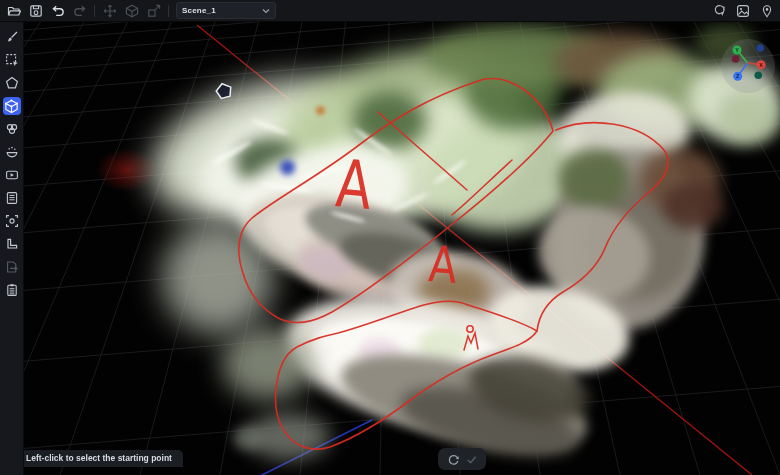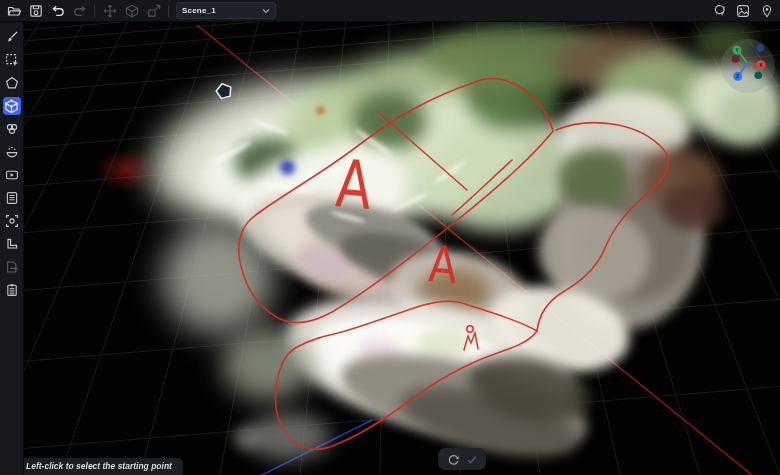--- a/index.html
+++ b/index.html
@@ -30,23 +30,23 @@
   #splat{position:absolute;left:0;top:0;width:780px;height:475px;z-index:2;pointer-events:none;}
   #splat div{position:absolute;border-radius:50%;}
   #redglow{position:absolute;left:96px;top:148px;width:62px;height:44px;border-radius:50%;
            background:radial-gradient(closest-side,rgba(165,25,18,.55),rgba(165,25,18,0));}
   
   #gizmo{position:absolute;left:716px;top:34px;width:64px;height:60px;z-index:5;}
   #gizmo .disc{position:absolute;left:5px;top:5px;width:54px;height:54px;border-radius:50%;
                background:rgba(128,133,139,.24);}
   #confirm-pill{position:absolute;left:438px;top:448px;width:48px;height:22px;background:#1f2227;
                 border-radius:7px;display:flex;align-items:center;justify-content:center;gap:5px;z-index:5;}
-  #hint{position:absolute;left:15px;bottom:0;height:17px;line-height:17px;background:#1b1e23;
+  #hint{position:absolute;left:15px;bottom:8px;height:17px;line-height:17px;background:#1b1e23;
         border-radius:5px 5px 0 0;padding:0 11px;font-size:8.5px;font-weight:bold;color:#d8dce2;
-        z-index:5;white-space:nowrap;font-style:italic;}
+        z-index:5;white-space:nowrap;}
   .icon{display:block;}
 </style>
 </head>
 <body>
 
 <div id="app">
 
   <div id="viewport">
     <svg id="gridsvg" width="780" height="475">
       <g id="gridlines" stroke="#44474c" stroke-width="0.7" opacity="0.5">

